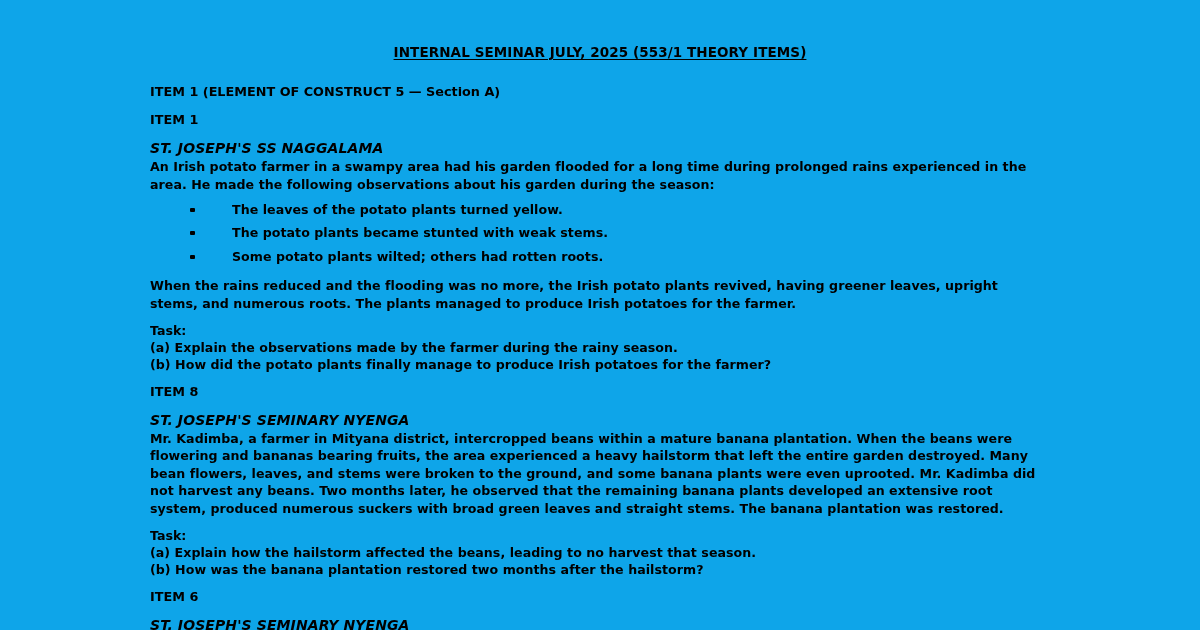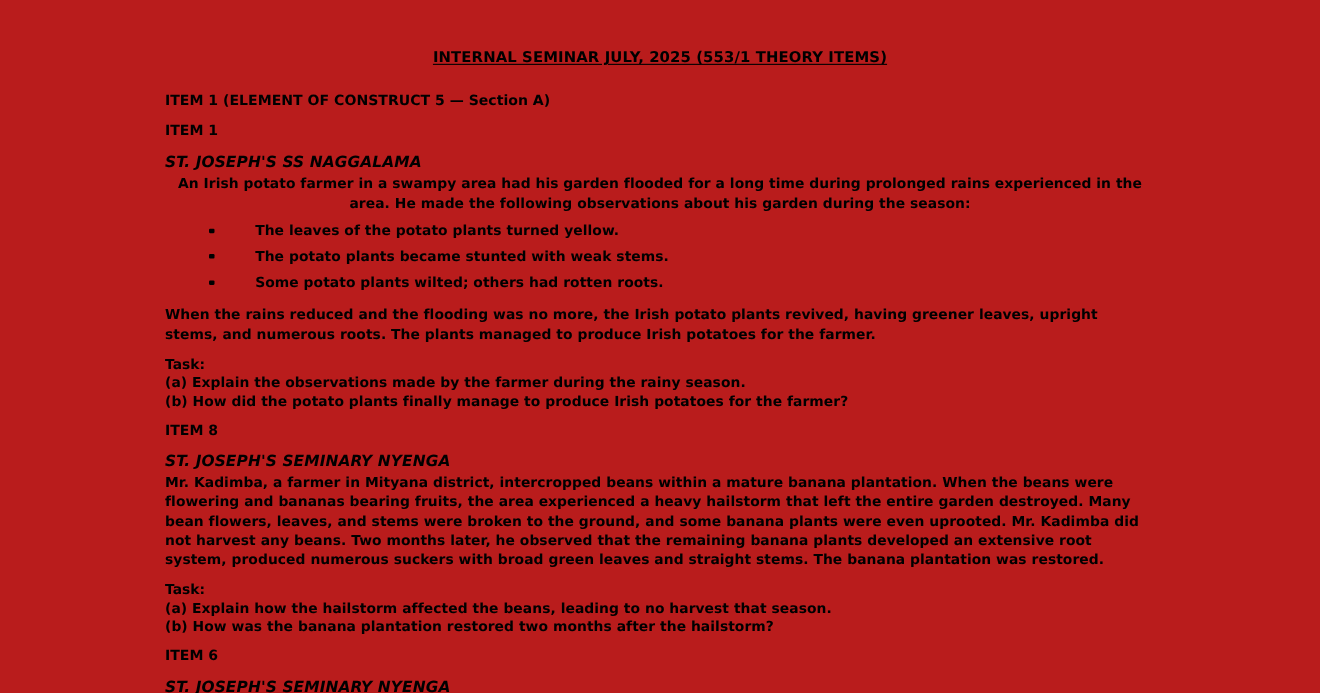--- a/index.html
+++ b/index.html
@@ -13,21 +13,21 @@
     background: #ffffff;
     font-family: "DejaVu Sans", "Liberation Sans", sans-serif;
     color: #000000;
     overflow: hidden;
   }
 
   .page {
     position: relative;
     width: 1200px;
     height: 630px;
-    background: #b91c1c;
+    background: #0ea5e9;
     box-sizing: border-box;
     padding: 44px 150px 0 150px;
   }
 
   .doc-title {
     text-align: center;
     font-weight: bold;
     font-size: 13.5px;
     letter-spacing: 0.1px;
     text-decoration: underline;
@@ -63,21 +63,20 @@
     font-weight: bold;
     font-size: 12.6px;
     line-height: 1.38;
     margin: 0 0 10px 0;
     text-align: left;
     letter-spacing: 0.05px;
   }
 
   .body-text.tight {
     margin-bottom: 9px;
-    text-align: center;
   }
 
   ul.observations {
     list-style: none;
     margin: 0 0 9px 0;
     padding: 0;
   }
 
   ul.observations li {
     position: relative;

